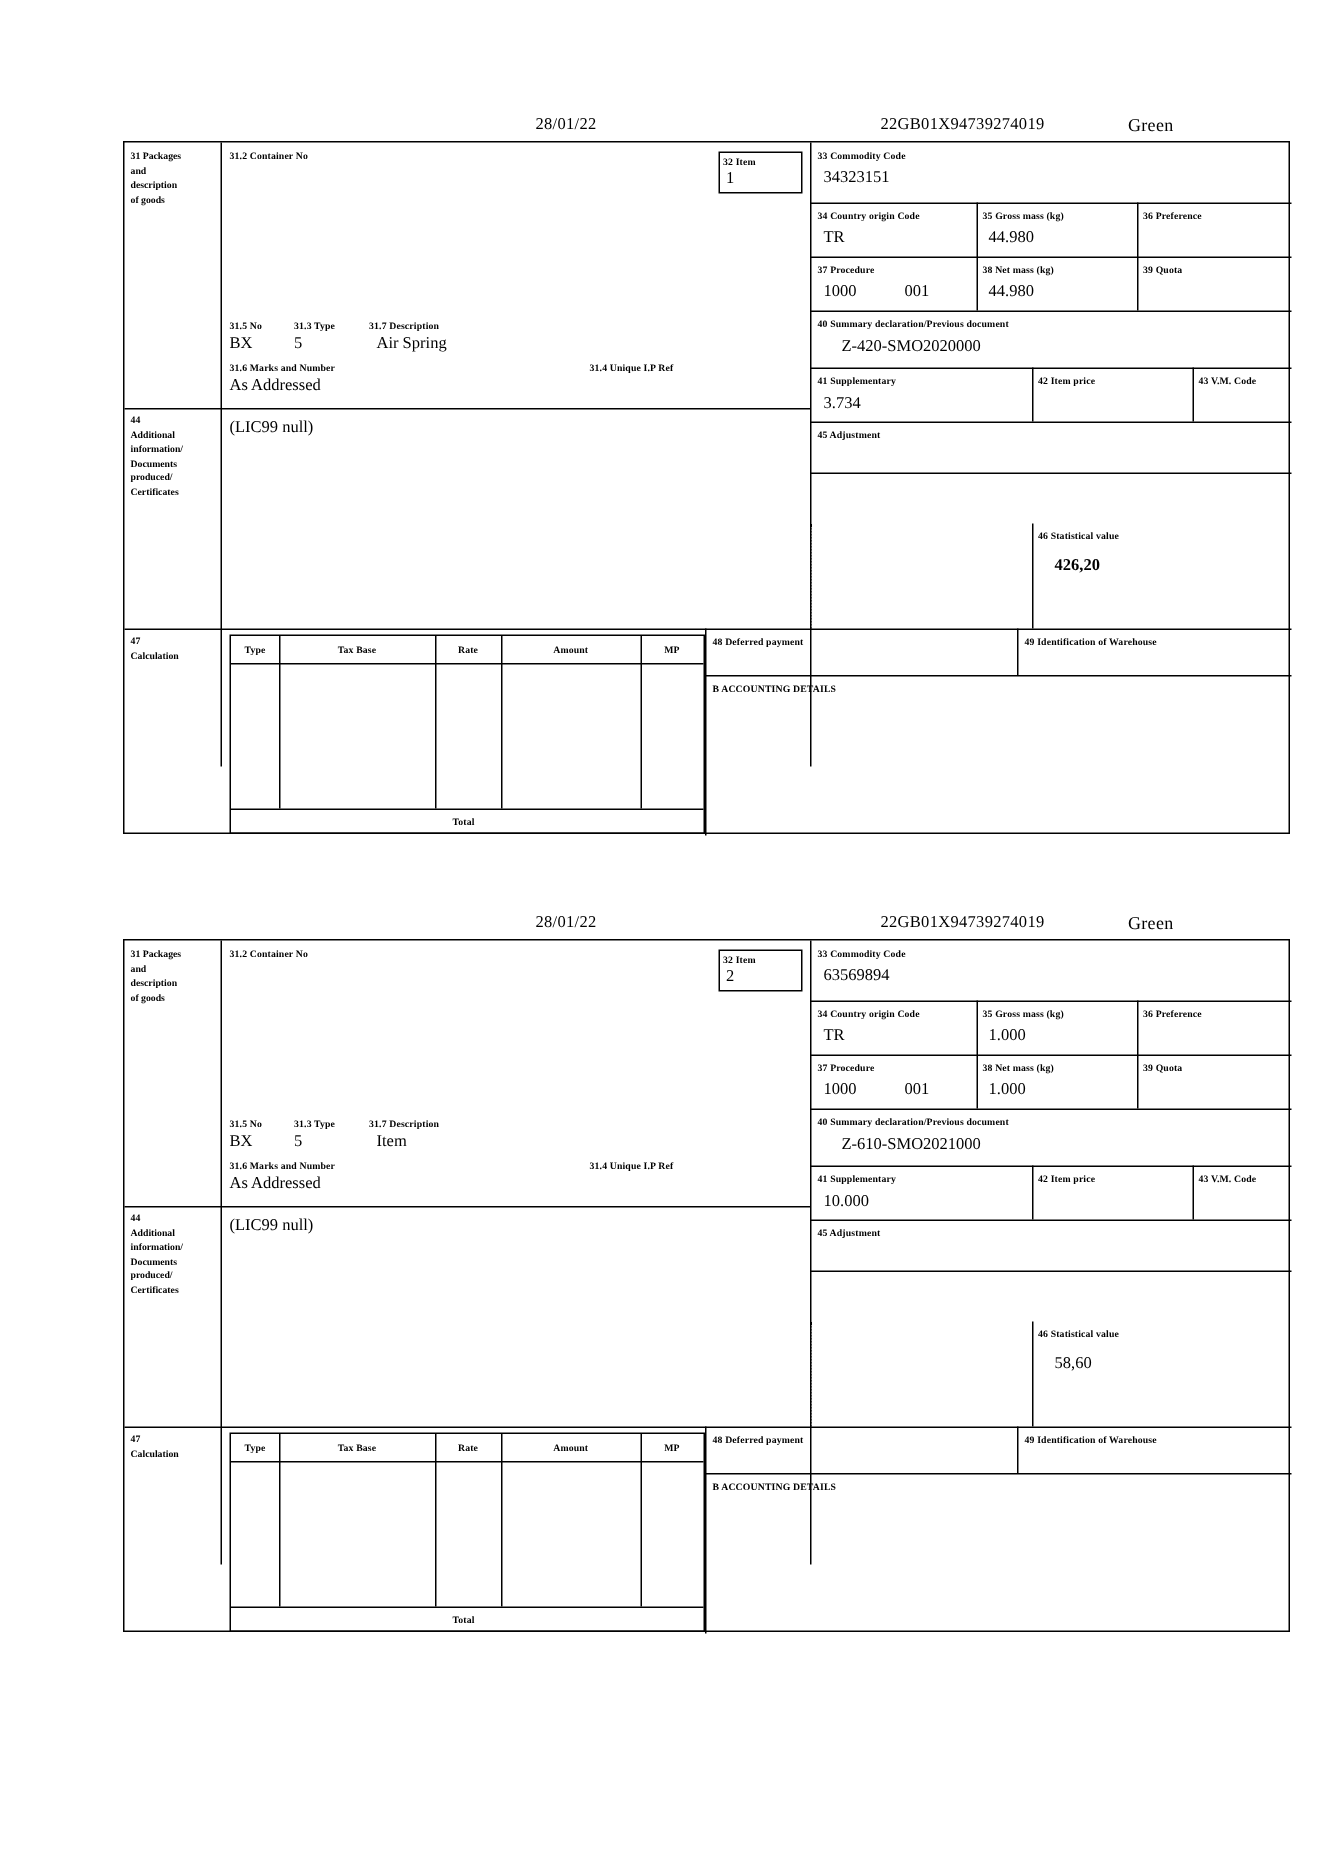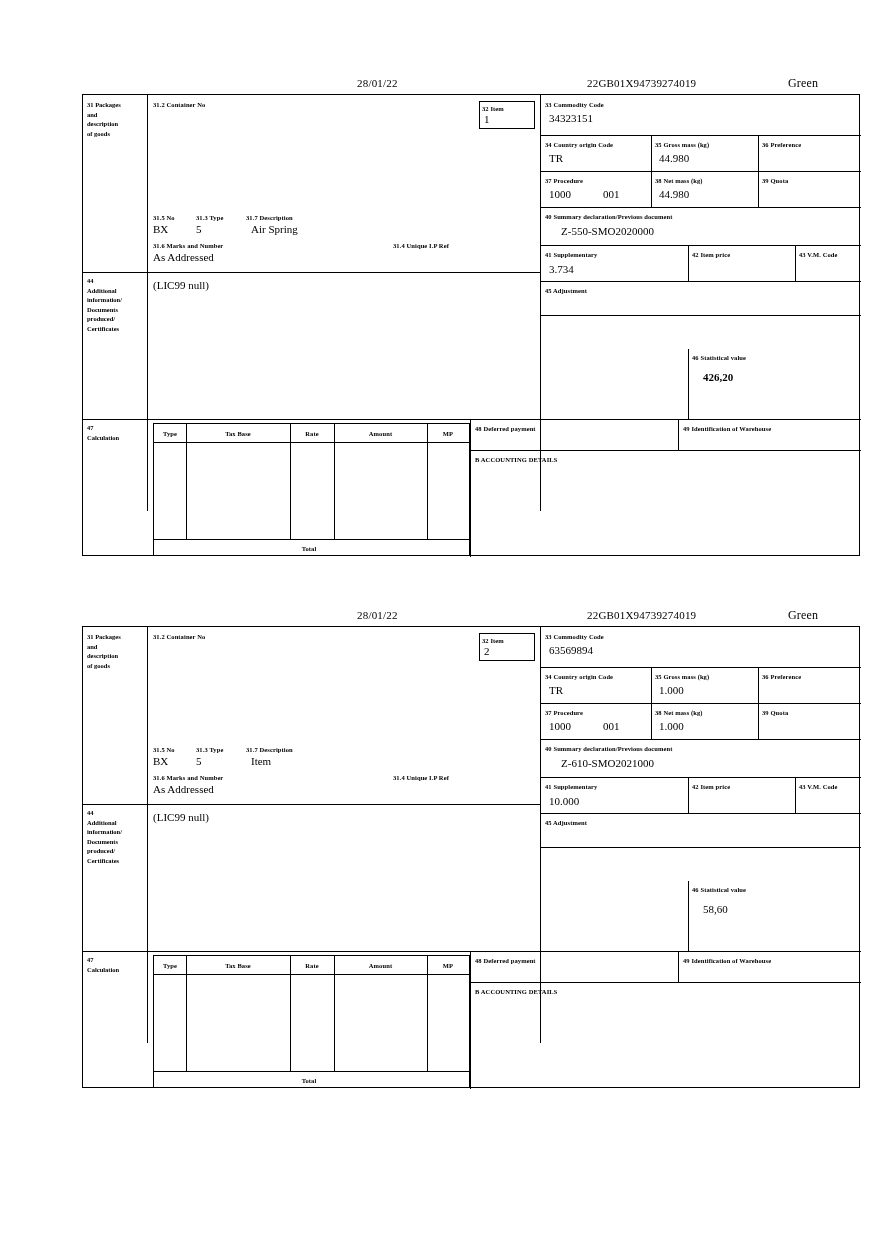--- a/index.html
+++ b/index.html
@@ -57,21 +57,20 @@
     top: -1px;
     font-size: 11px;
     font-weight: normal;
   }
   .hdr .colour {
     position: absolute;
     left: 670px;
     top: -2px;
     font-size: 12px;
     font-weight: normal;
-    margin-left: 36px;
   }
 
   
   .box {
     position: relative;
     border: 1px solid #000;
     width: 778px;
     height: 462px;
     box-sizing: border-box;
   }
@@ -197,21 +196,21 @@
       <div class="cell val" style="left:466px; top:93px;">1000</div>
       <div class="cell val" style="left:520px; top:93px;">001</div>
       <div class="cell lbl" style="left:572px; top:81px;">38 Net mass (kg)</div>
       <div class="cell val" style="left:576px; top:93px;">44.980</div>
       <div class="cell lbl" style="left:679px; top:81px;">39 Quota</div>
       <div class="cell val" style="left:683px; top:93px;"></div>
 
       <div class="hline" style="left:457px; top:112px; width:321px;"></div>
 
       <div class="cell lbl" style="left:462px; top:117px;">40 Summary declaration/Previous document</div>
-      <div class="cell val" style="left:478px; top:130px;">Z-550-SMO2020000</div>
+      <div class="cell val" style="left:478px; top:130px;">Z-420-SMO2020000</div>
 
       <div class="hline" style="left:457px; top:150px; width:321px;"></div>
 
       <div class="cell lbl" style="left:462px; top:155px;">41 Supplementary</div>
       <div class="cell val" style="left:466px; top:168px;">3.734</div>
       <div class="vline" style="left:605px; top:150px; height:36px;"></div>
       <div class="cell lbl" style="left:609px; top:155px;">42 Item price</div>
       <div class="cell val" style="left:613px; top:168px;"></div>
       <div class="vline" style="left:712px; top:150px; height:36px;"></div>
       <div class="cell lbl" style="left:716px; top:155px;">43 V.M. Code</div>

